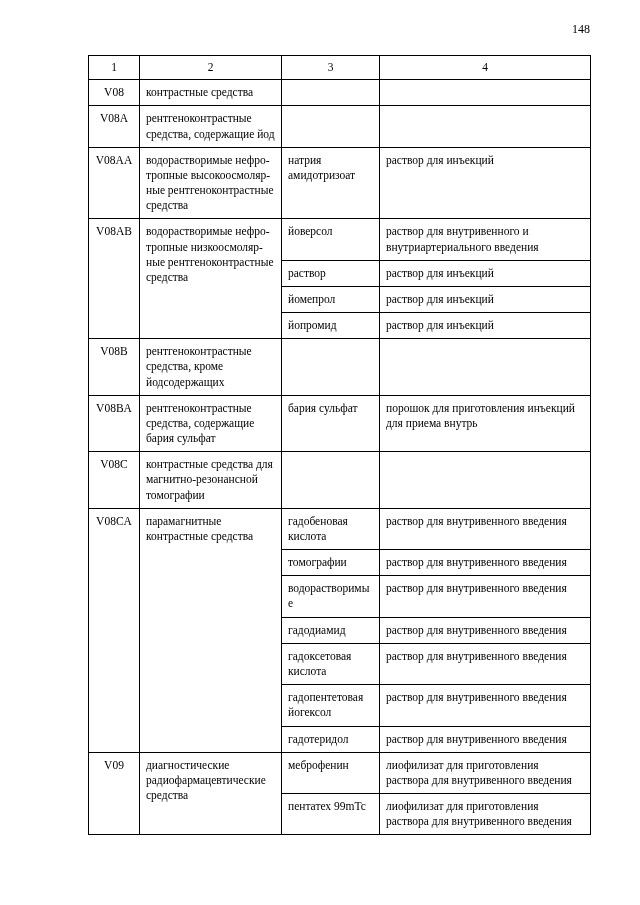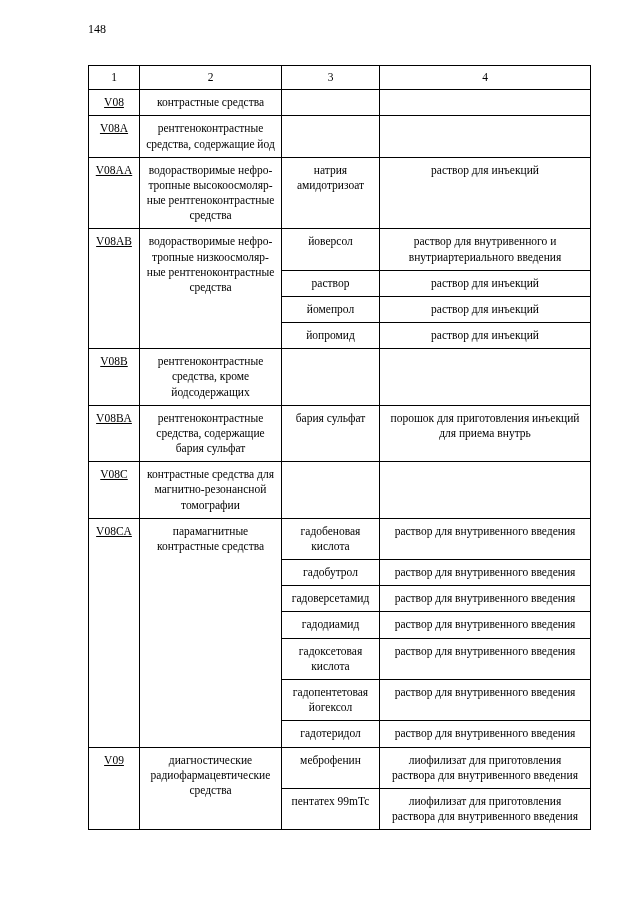--- a/index.html
+++ b/index.html
@@ -15,53 +15,52 @@
     position: relative;
     overflow: hidden;
   }
   .content {
     position: absolute;
     left: 88px;
     top: 22px;
     width: 502px;
   }
   .page-number {
-    text-align: left;
+    text-align: right;
     font-size: 12px;
-    margin-bottom: 28px;
+    margin-bottom: 18px;
   }
   table.atc-table {
     border-collapse: collapse;
     table-layout: fixed;
     width: 502px;
     font-size: 11.5px;
     line-height: 1.32;
   }
   table.atc-table col.c1 { width: 51px; }
   table.atc-table col.c2 { width: 142px; }
   table.atc-table col.c3 { width: 98px; }
   table.atc-table col.c4 { width: 211px; }
   table.atc-table th,
   table.atc-table td {
     border: 1px solid #000;
     padding: 5px 6px;
     vertical-align: top;
-    text-align: center;
+    text-align: left;
     font-weight: normal;
     word-wrap: break-word;
   }
   table.atc-table th {
     text-align: center;
     vertical-align: middle;
     height: 14px;
     padding: 4px 2px;
   }
   table.atc-table td.col1 {
     text-align: center;
-    text-decoration: underline;
   }
 </style>
 </head>
 <body>
 
 <div class="content">
   <div class="page-number">148</div>
 
   <table class="atc-table">
     <colgroup>
@@ -133,25 +132,25 @@
           <td class="col3"></td>
           <td class="col4"></td>
         </tr>
         <tr>
           <td class="col1" rowspan="7">V08CA</td>
           <td class="col2" rowspan="7">парамагнитные контрастные средства</td>
           <td class="col3">гадобеновая кислота</td>
           <td class="col4">раствор для внутривенного введения</td>
         </tr>
         <tr>
-          <td class="col3">гадобутрол</td>
+          <td class="col3">томографии</td>
           <td class="col4">раствор для внутривенного введения</td>
         </tr>
         <tr>
-          <td class="col3">гадоверсетамид</td>
+          <td class="col3">водорастворимые</td>
           <td class="col4">раствор для внутривенного введения</td>
         </tr>
         <tr>
           <td class="col3">гадодиамид</td>
           <td class="col4">раствор для внутривенного введения</td>
         </tr>
         <tr>
           <td class="col3">гадоксетовая кислота</td>
           <td class="col4">раствор для внутривенного введения</td>
         </tr>

